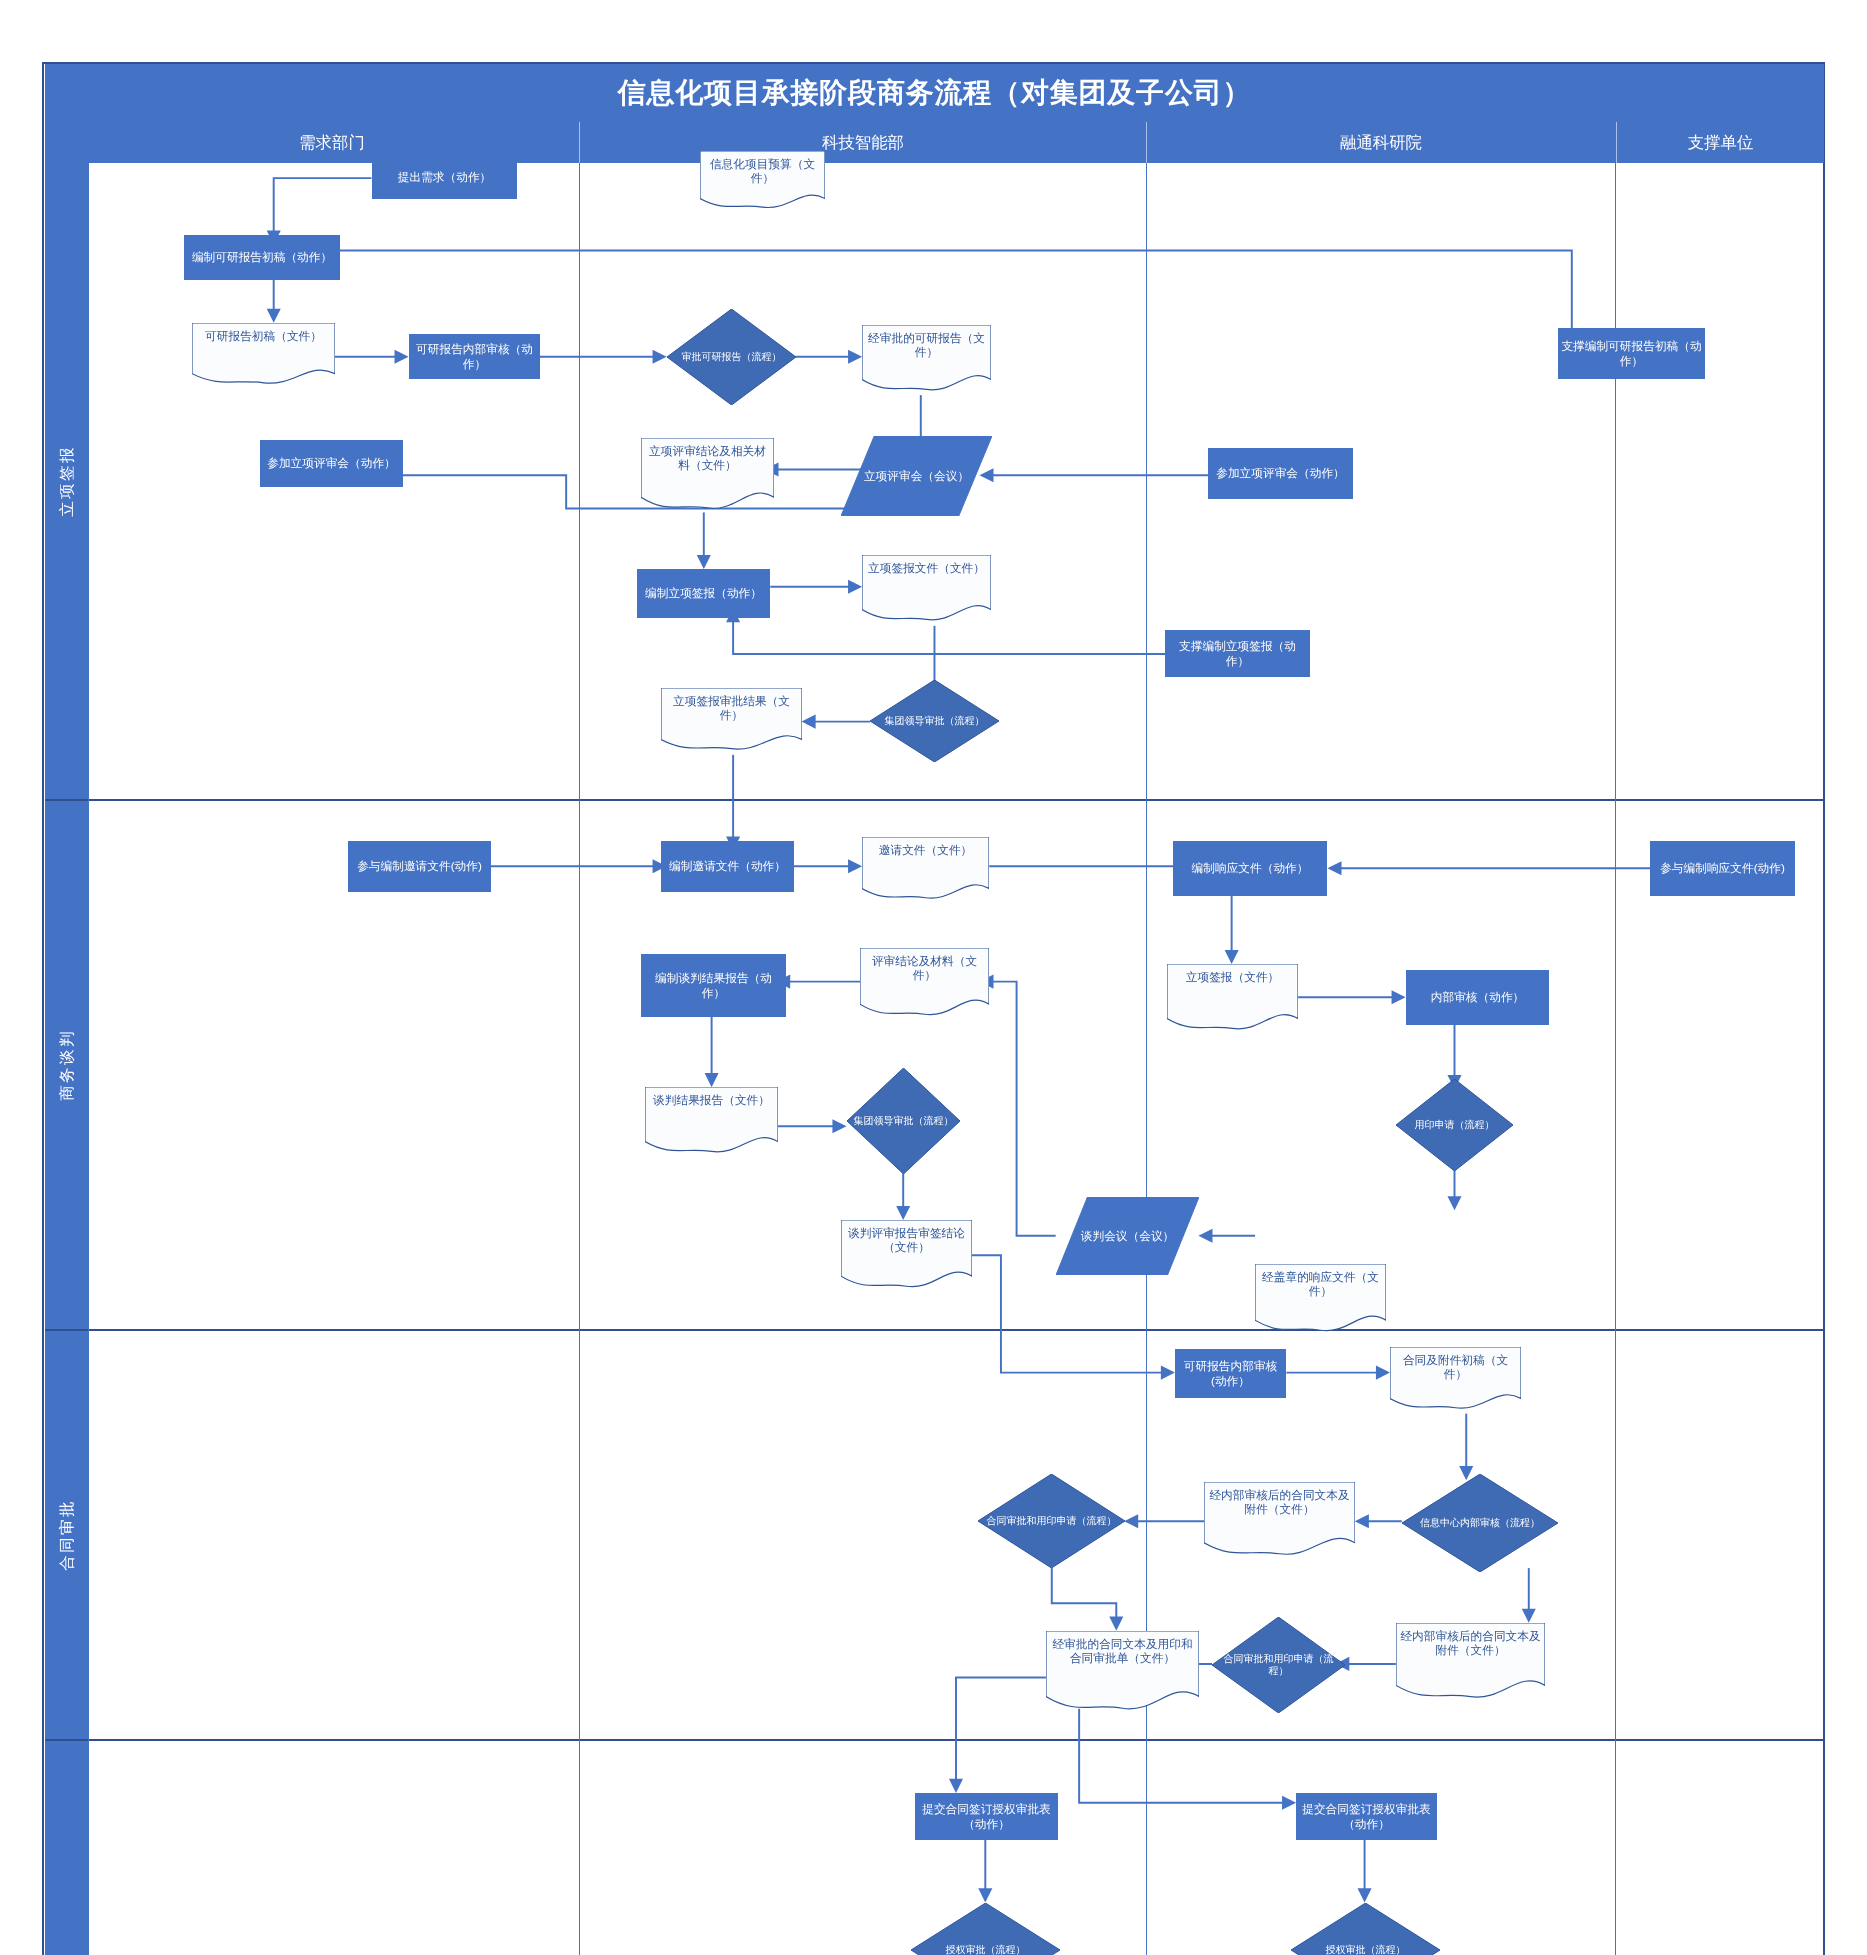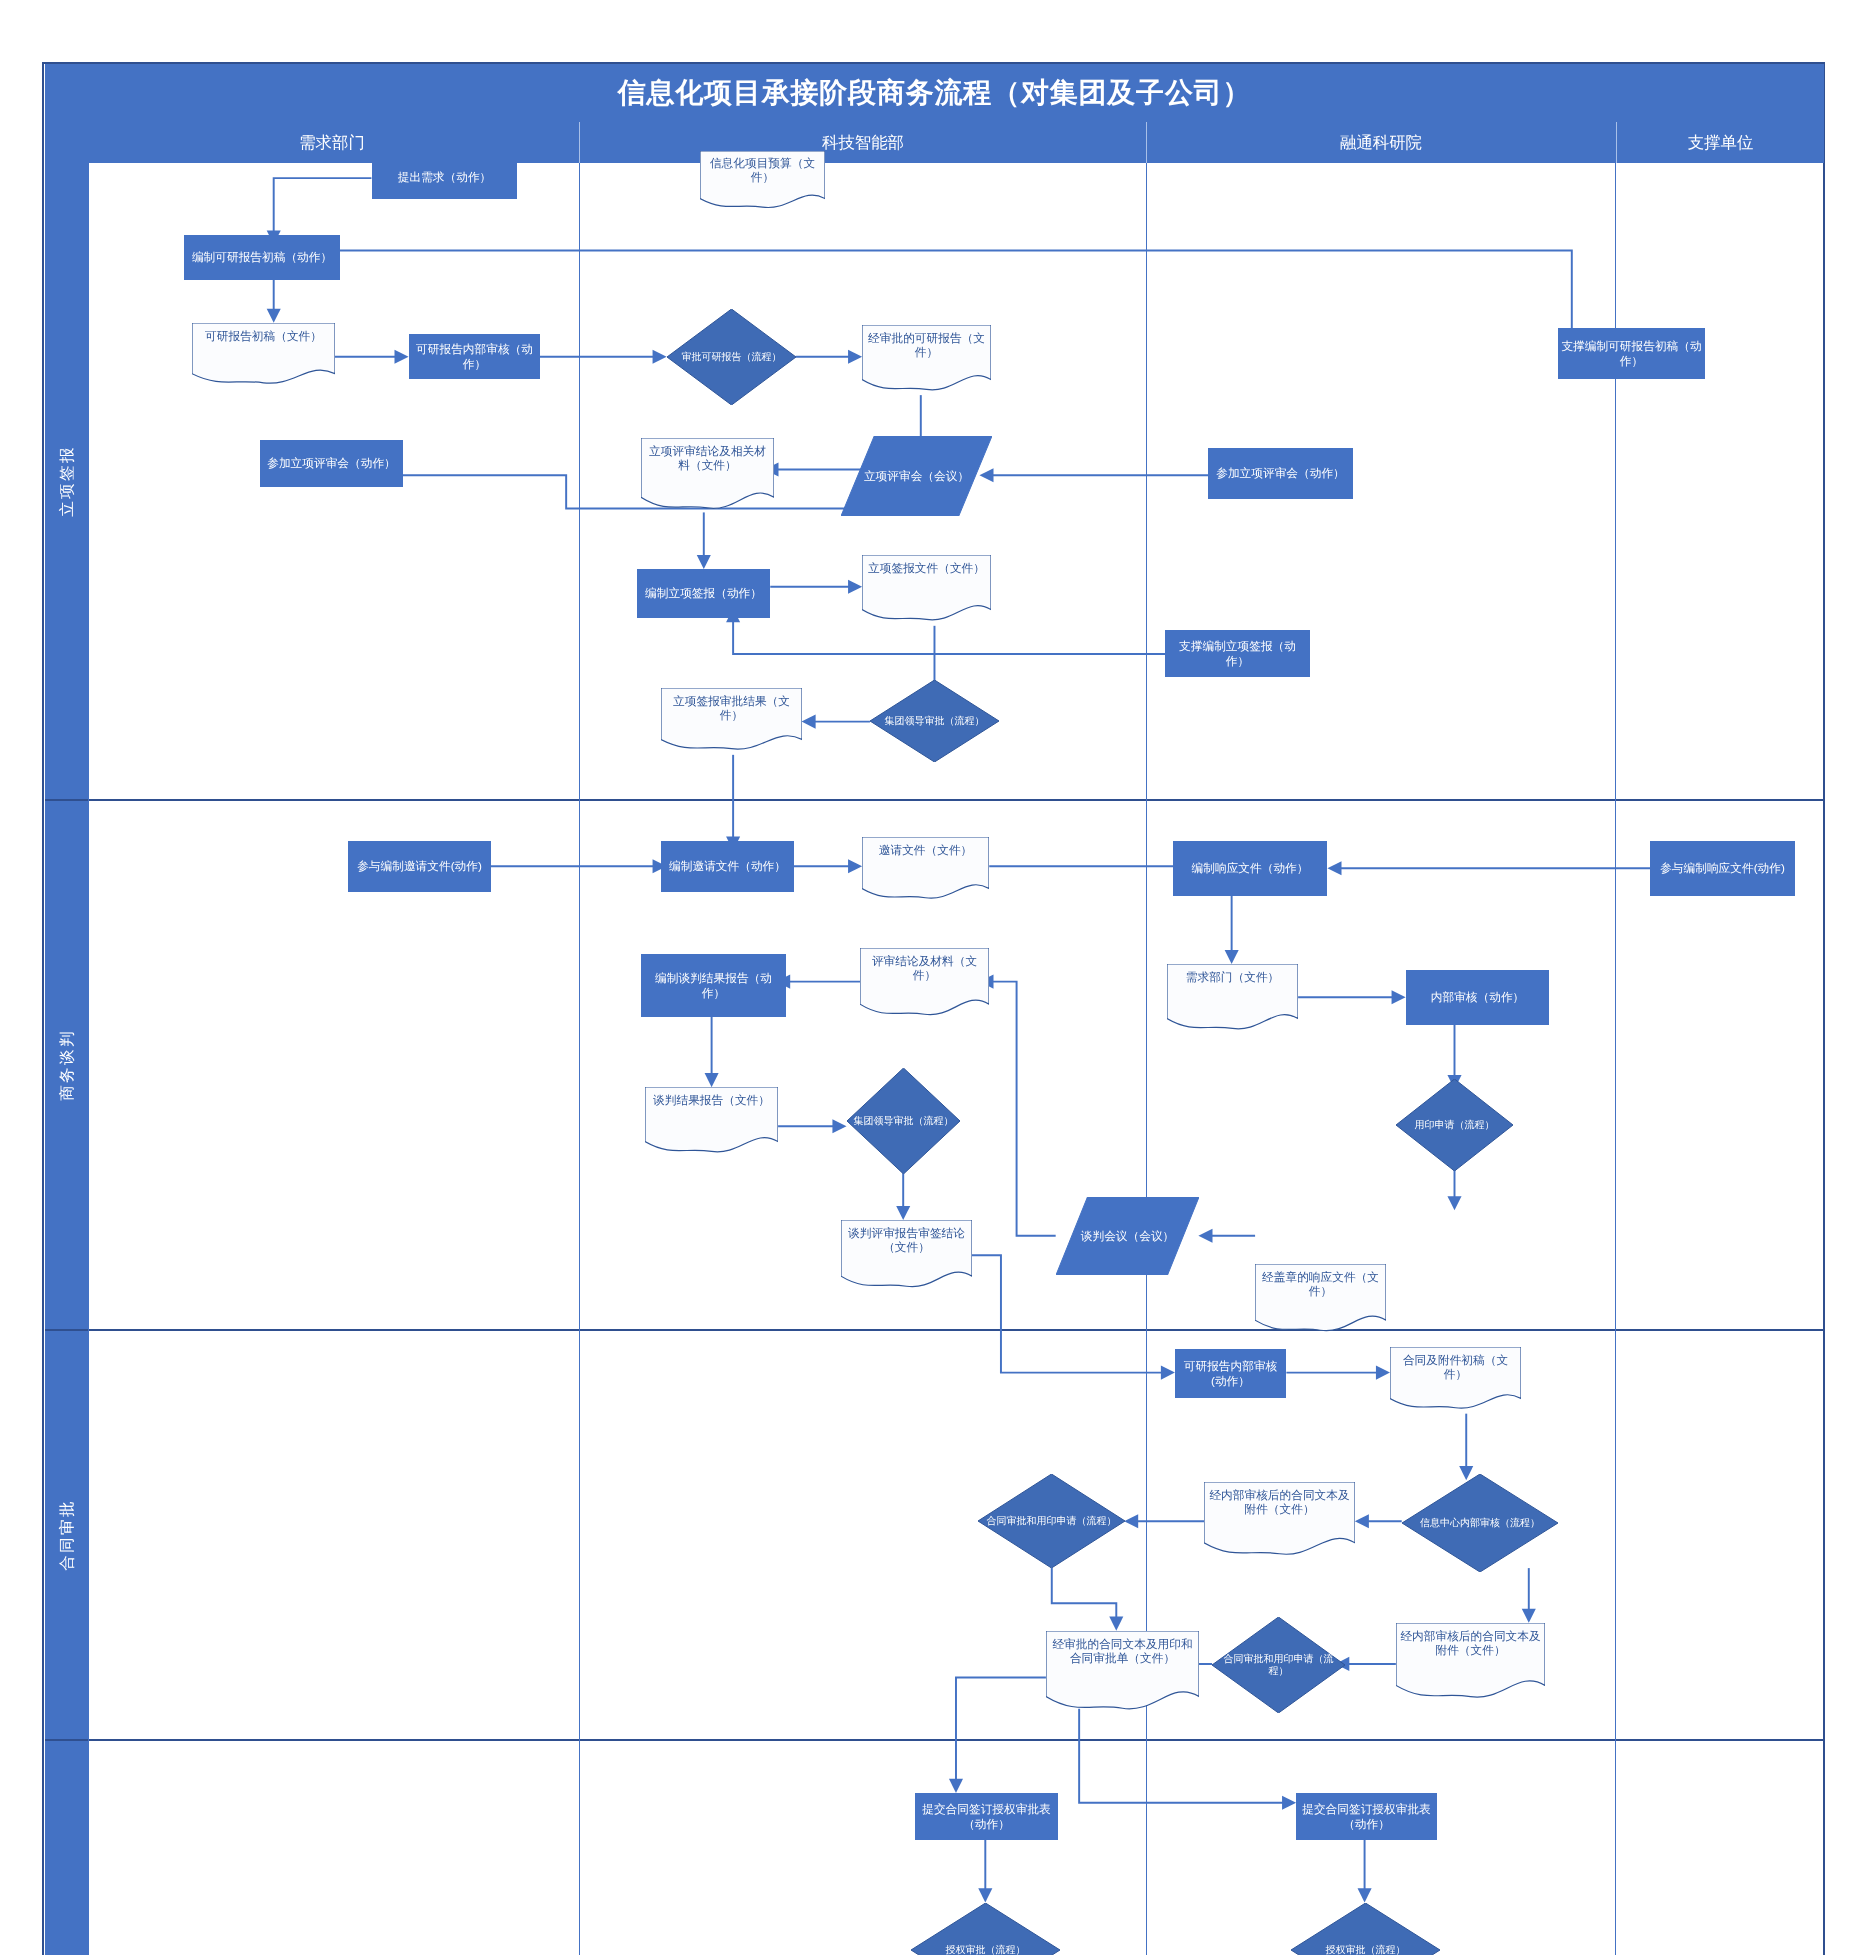--- a/index.html
+++ b/index.html
@@ -260,21 +260,21 @@
 
     <path d="M 3050 6450 L 2820 6450"></path>
     <polygon points="2795,6450 2831,6432 2831,6468"></polygon>
 
     <path d="M 2510 6450 L 2180 6450"></path>
     <polygon points="2155,6450 2191,6432 2191,6468"></polygon>
   </svg>
 
   <div class="node n-action" style="left:372px;top:156px;width:145px;height:43px;">提出需求（动作）</div>
 
-  <div class="node n-doc" style="left:700px;top:151px;width:125px;height:61px;font-family:Liberation Mono, monospace;">
+  <div class="node n-doc" style="left:700px;top:151px;width:125px;height:61px;">
     <svg class="doc-svg" viewBox="0 0 100 100" preserveAspectRatio="none">
       <path d="M0,0 L100,0 L100,78 C82,58 72,98 50,92 C30,86 20,100 0,78 Z" fill="#fbfcfe" stroke="#2f5597" stroke-width="1.2" vector-effect="non-scaling-stroke"></path>
     </svg>
     <div class="doc-txt">信息化项目预算（文件）</div>
   </div>
 
   <div class="node n-action" style="left:184px;top:235px;width:156px;height:45px;">编制可研报告初稿（动作）</div>
 
   <div class="node n-doc" style="left:192px;top:323px;width:143px;height:65px;">
     <svg class="doc-svg" viewBox="0 0 100 100" preserveAspectRatio="none">
@@ -365,21 +365,21 @@
     <svg class="doc-svg" viewBox="0 0 100 100" preserveAspectRatio="none">
       <path d="M0,0 L100,0 L100,78 C82,58 72,98 50,92 C30,86 20,100 0,78 Z" fill="#fbfcfe" stroke="#2f5597" stroke-width="1.2" vector-effect="non-scaling-stroke"></path>
     </svg>
     <div class="doc-txt">评审结论及材料（文件）</div>
   </div>
 
   <div class="node n-doc" style="left:1167px;top:964px;width:131px;height:70px;">
     <svg class="doc-svg" viewBox="0 0 100 100" preserveAspectRatio="none">
       <path d="M0,0 L100,0 L100,78 C82,58 72,98 50,92 C30,86 20,100 0,78 Z" fill="#fbfcfe" stroke="#2f5597" stroke-width="1.2" vector-effect="non-scaling-stroke"></path>
     </svg>
-    <div class="doc-txt">需求部门（文件）</div>
+    <div class="doc-txt">立项签报（文件）</div>
   </div>
 
   <div class="node n-action" style="left:1406px;top:970px;width:143px;height:55px;">内部审核（动作）</div>
 
   <div class="node n-doc" style="left:645px;top:1087px;width:133px;height:70px;">
     <svg class="doc-svg" viewBox="0 0 100 100" preserveAspectRatio="none">
       <path d="M0,0 L100,0 L100,78 C82,58 72,98 50,92 C30,86 20,100 0,78 Z" fill="#fbfcfe" stroke="#2f5597" stroke-width="1.2" vector-effect="non-scaling-stroke"></path>
     </svg>
     <div class="doc-txt">谈判结果报告（文件）</div>
   </div>

